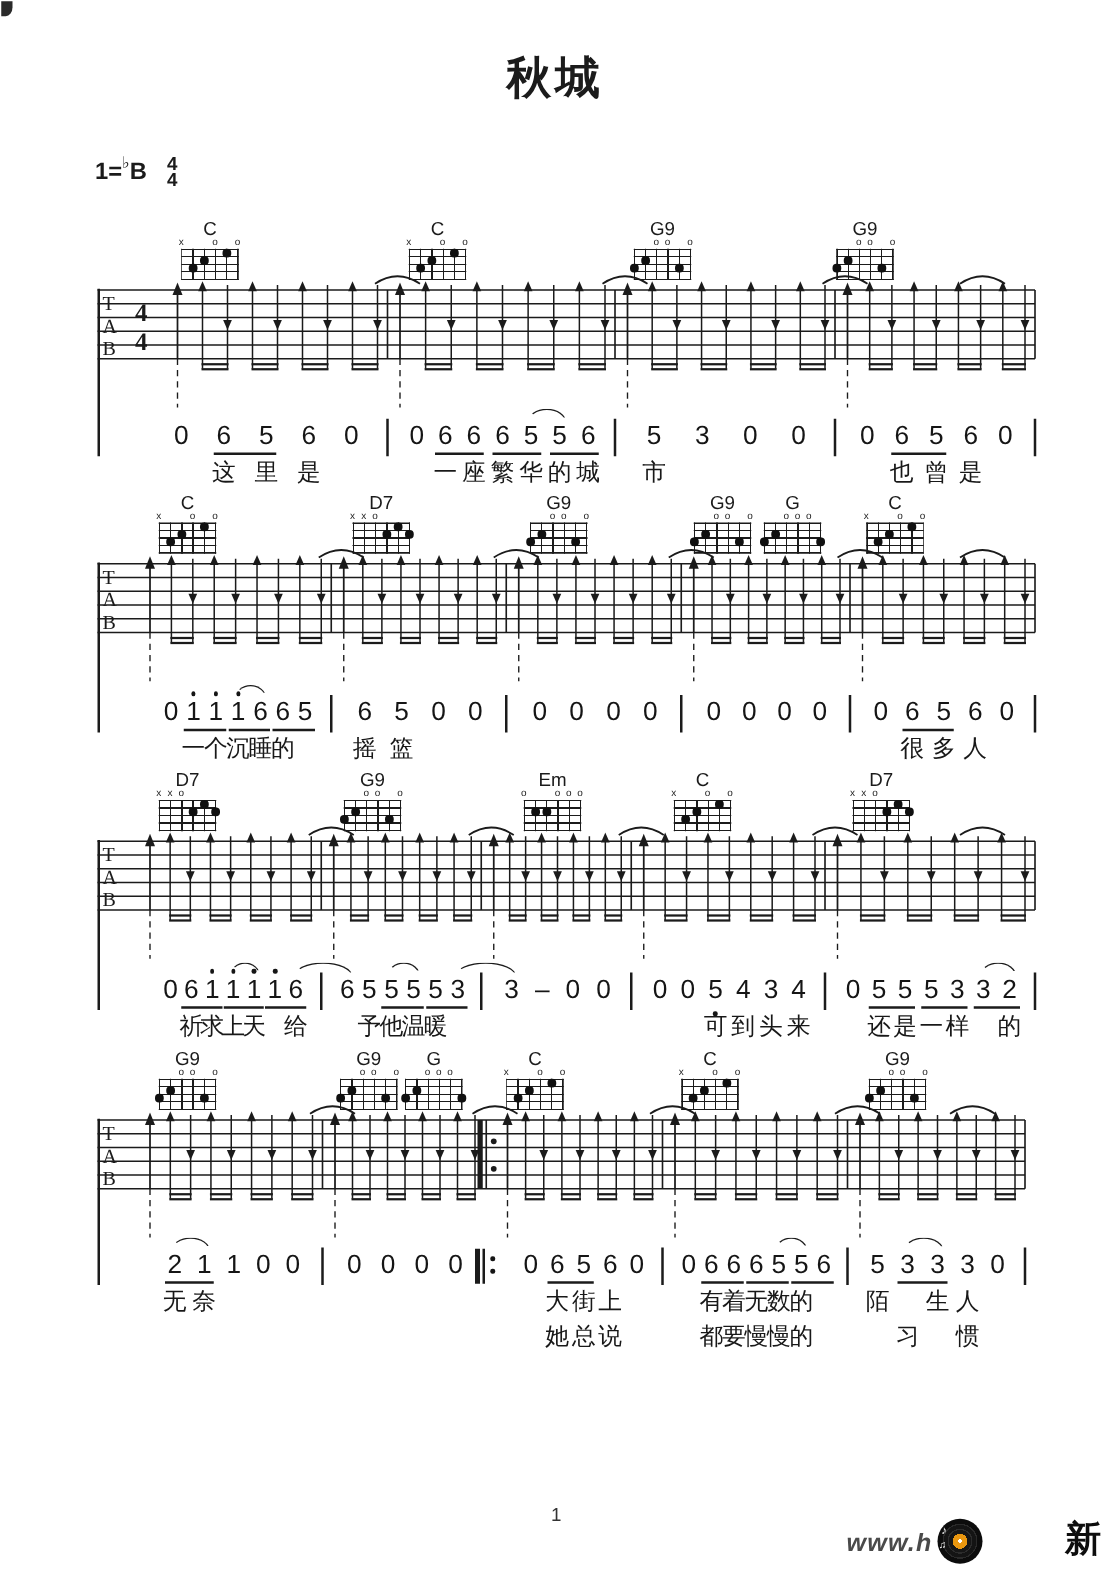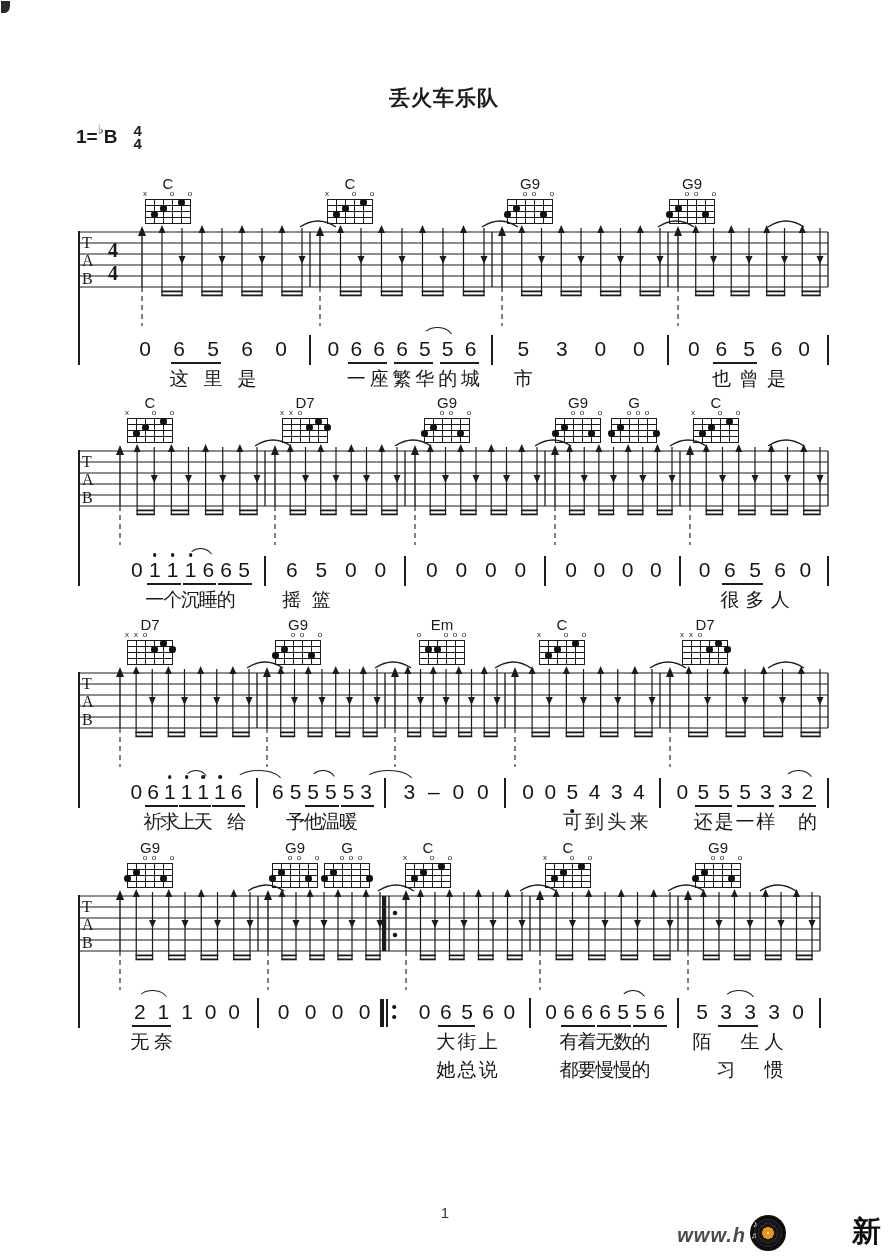--- a/index.html
+++ b/index.html
@@ -42,21 +42,21 @@
                #2c2c2c 9px 10px, #141414 10px 13px, #2a2a2a 13px 14px, #0c0c0c 14px 100%);}
   .wm-note{position:absolute;left:3px;top:4px;font-size:9px;color:#fff;}
   .wm-note2{position:absolute;left:1px;top:16px;font-size:8px;color:#fff;}
   .wm-brand{position:absolute;right:0;top:2px;font-size:29px;font-weight:bold;color:#0d0d0d;letter-spacing:1px;}
 </style>
 </head>
 <body>
 
 <div class="page">
   <div class="corner-mark"></div>
-  <div class="artist">丢火车乐队</div>
+  <div class="title">秋城</div>
   <div class="keyline"><span>1=</span><span class="flat">♭</span><span>B</span><span class="timesig"><span>4</span><span>4</span></span></div>
 
   <div id="score">
       <div class="chord" style="left: 142px; top: 177px;">
         <div class="chord-name">C</div>
         <div class="chord-markers">
           <span style="left: -1.5px;">x</span>
           <span style="left: 7.5px;"></span>
           <span style="left: 16.5px;"></span>
           <span style="left: 25.5px;">o</span>

